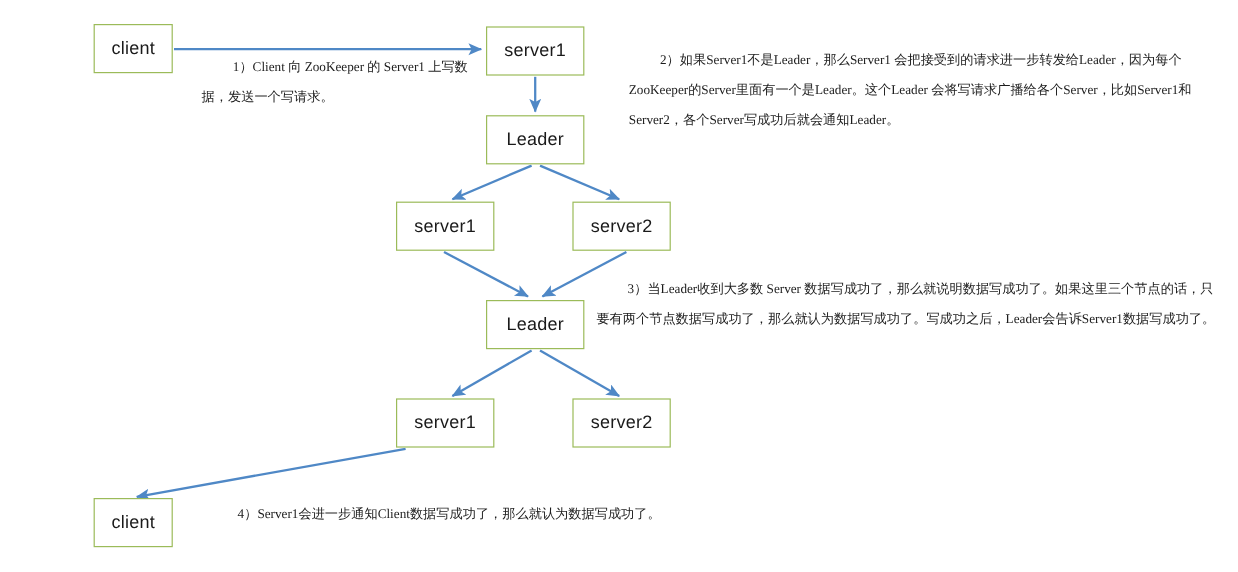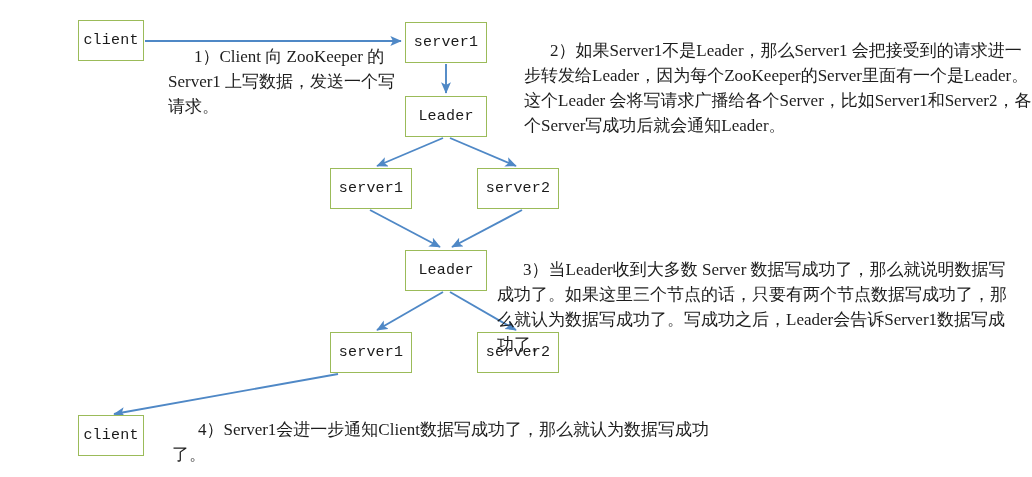--- a/index.html
+++ b/index.html
@@ -26,30 +26,30 @@
     pointer-events: none;
   }
   .node {
     position: absolute;
     box-sizing: border-box;
     border: 1.3px solid #9BBB59;
     background: #ffffff;
     display: flex;
     align-items: center;
     justify-content: center;
-    font-family: Liberation Mono, monospace;
+    font-family: Liberation Sans, sans-serif;
     font-size: 15px;
     color: #1a1a1a;
     letter-spacing: 0.2px;
     z-index: 2;
   }
   .note {
     position: absolute;
     font-family: "Liberation Serif", "DejaVu Serif", serif;
-    font-size: 17px;
+    font-size: 11px;
     line-height: 25px;
     color: #1c1c1c;
     z-index: 3;
     white-space: normal;
   }
   .note .indent {
     display: inline-block;
     width: 26px;
   }
 </style>
@@ -102,17 +102,17 @@
       <div class="node" style="left: 477px; top: 332px; width: 82px; height: 41px;">
         <span>server2</span>
       </div>
       <div class="node" style="left: 78px; top: 415px; width: 66px; height: 41px;">
         <span>client</span>
       </div>
     </div>
   <div id="note-layer">
       <div class="note" style="left: 168px; top: 44px; width: 232px;"><span class="indent"></span><span>1）</span><span>Client 向 ZooKeeper 的 Server1 上写数据，发送一个写请求。</span></div>
       <div class="note" style="left: 524px; top: 38px; width: 510px; font-family: Liberation Serif, serif;"><span class="indent"></span><span>2）</span><span>如果Server1不是Leader，那么Server1 会把接受到的请求进一步转发给Leader，因为每个ZooKeeper的Server里面有一个是Leader。这个Leader 会将写请求广播给各个Server，比如Server1和Server2，各个Server写成功后就会通知Leader。</span></div>
-      <div class="note" style="left: 497px; top: 229px; width: 520px; margin-top: 28px;"><span class="indent"></span><span>3）</span><span>当Leader收到大多数 Server 数据写成功了，那么就说明数据写成功了。如果这里三个节点的话，只要有两个节点数据写成功了，那么就认为数据写成功了。写成功之后，Leader会告诉Server1数据写成功了。</span></div>
+      <div class="note" style="left: 497px; top: 229px; width: 520px;"><span class="indent"></span><span>3）</span><span>当Leader收到大多数 Server 数据写成功了，那么就说明数据写成功了。如果这里三个节点的话，只要有两个节点数据写成功了，那么就认为数据写成功了。写成功之后，Leader会告诉Server1数据写成功了。</span></div>
       <div class="note" style="left: 172px; top: 417px; width: 560px;"><span class="indent"></span><span>4）</span><span>Server1会进一步通知Client数据写成功了，那么就认为数据写成功了。</span></div>
     </div>
 
 </div>
 
 </body></html>

